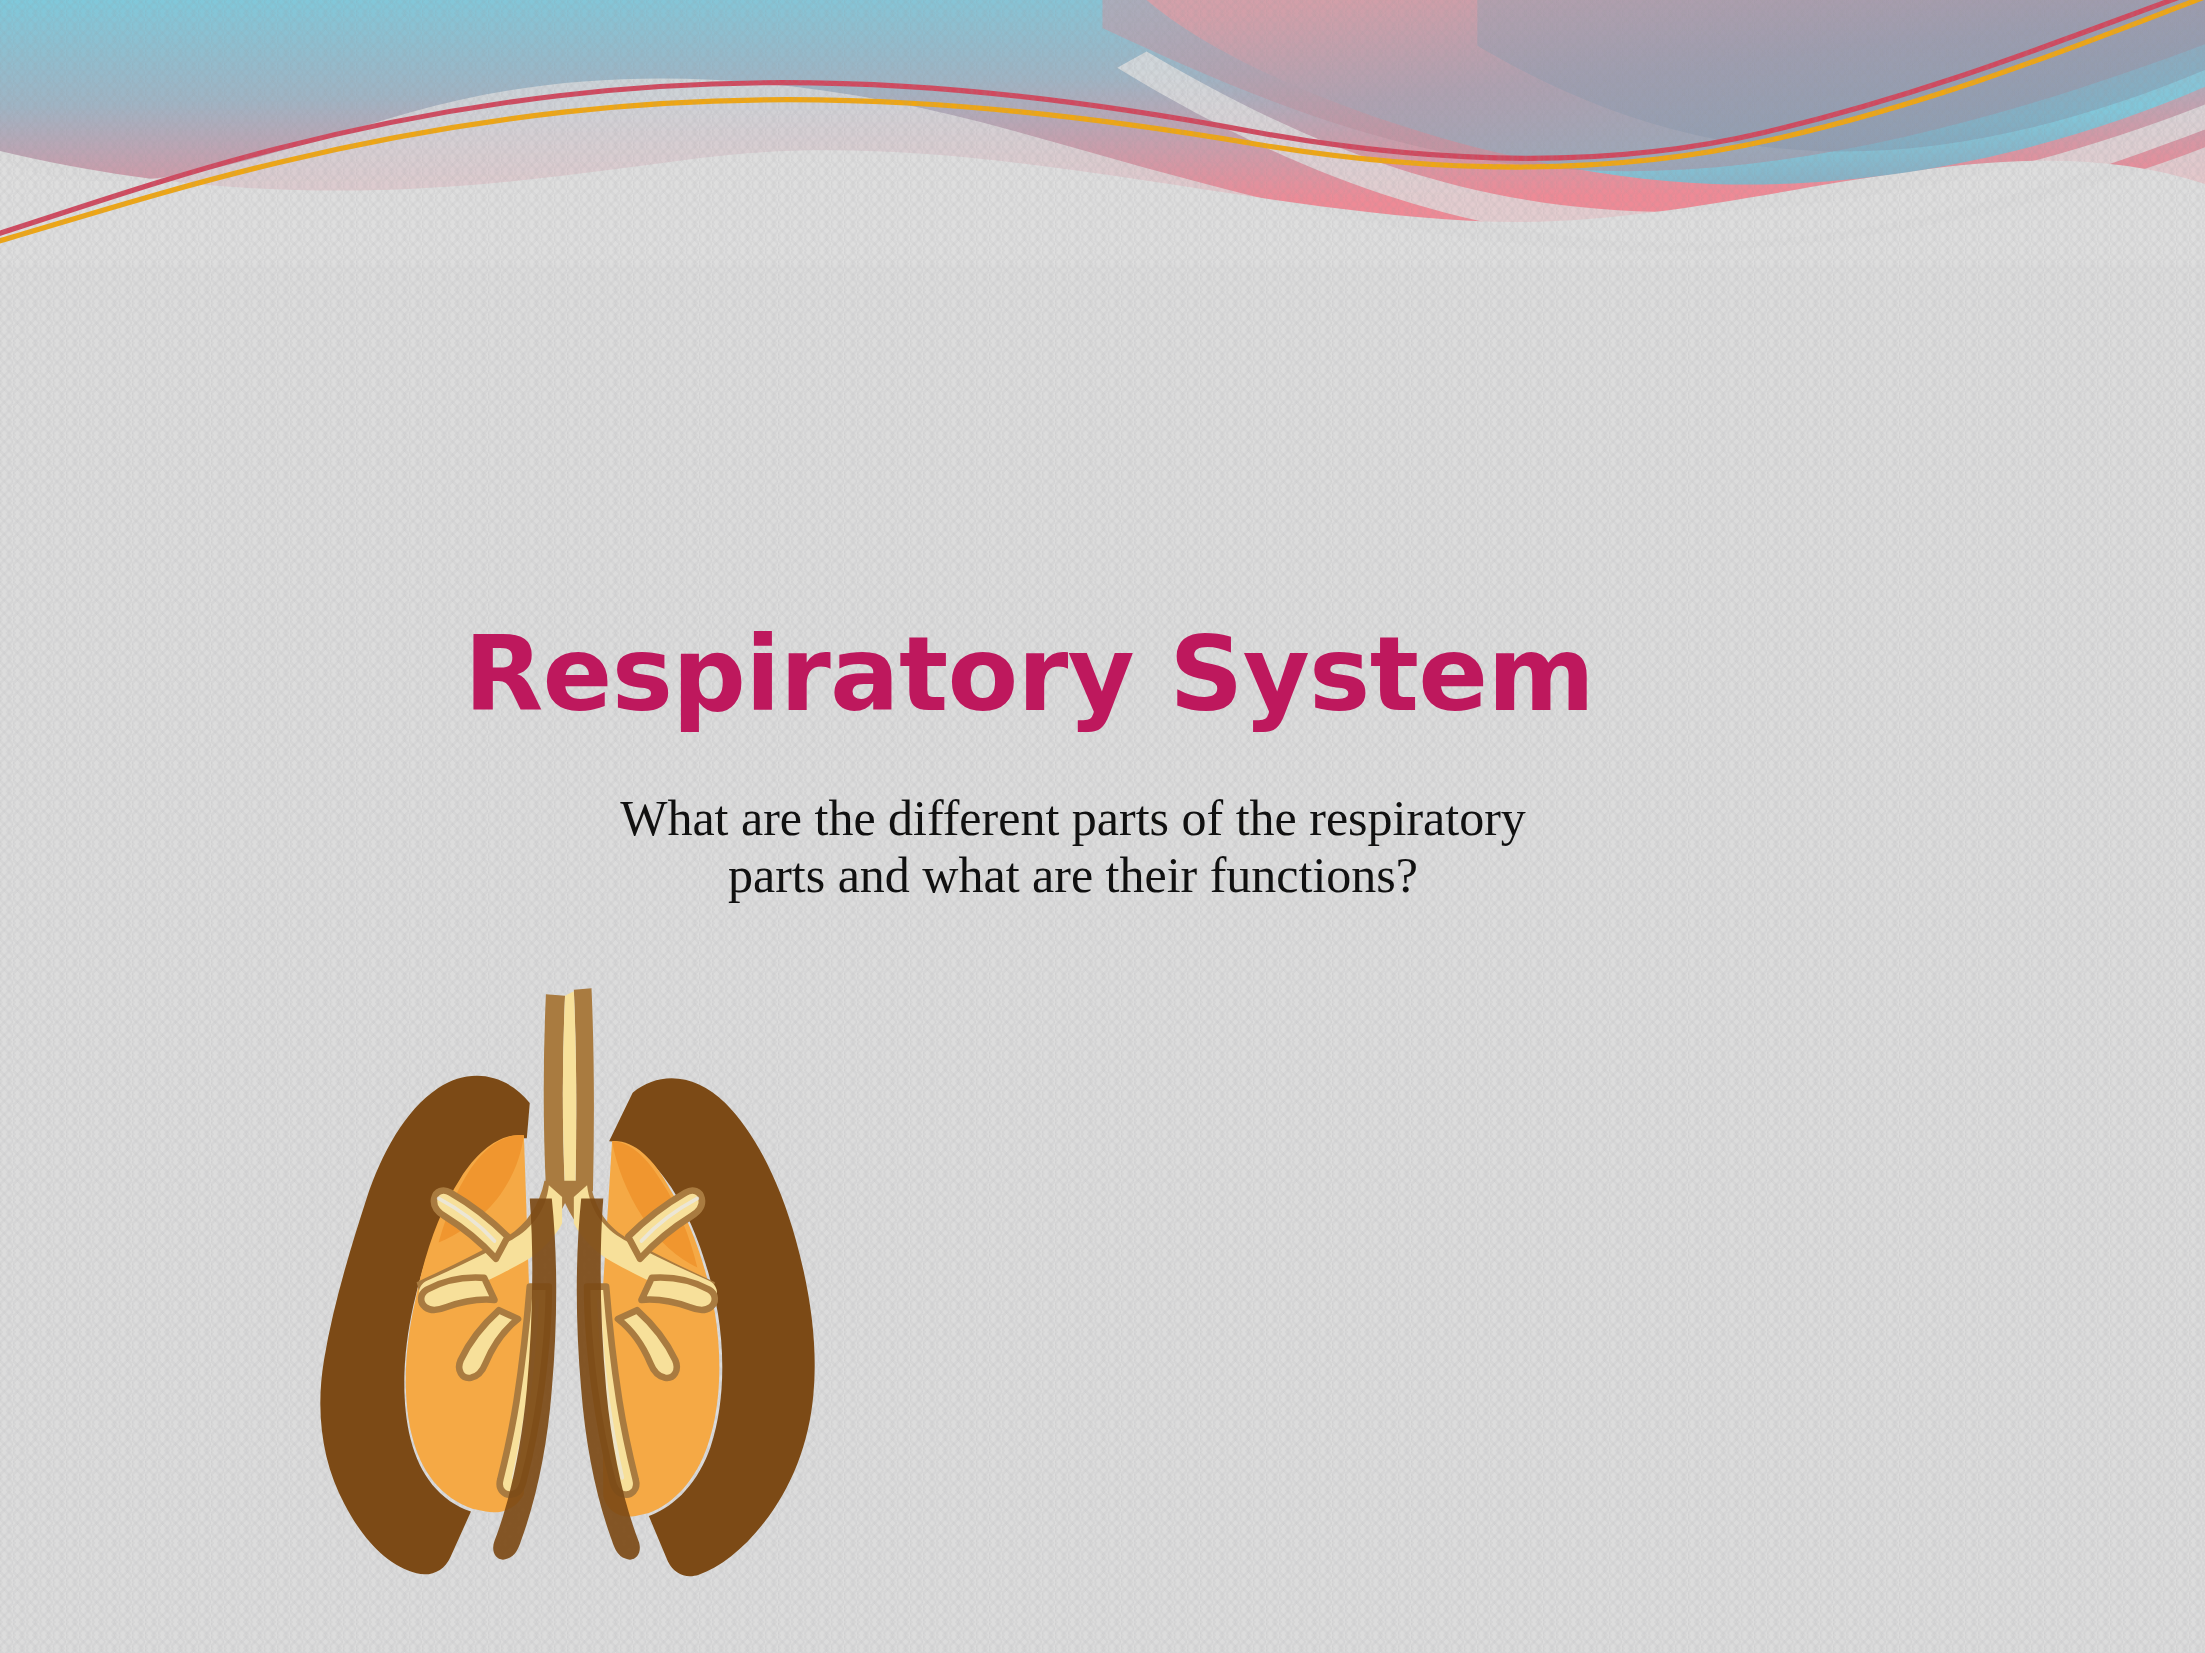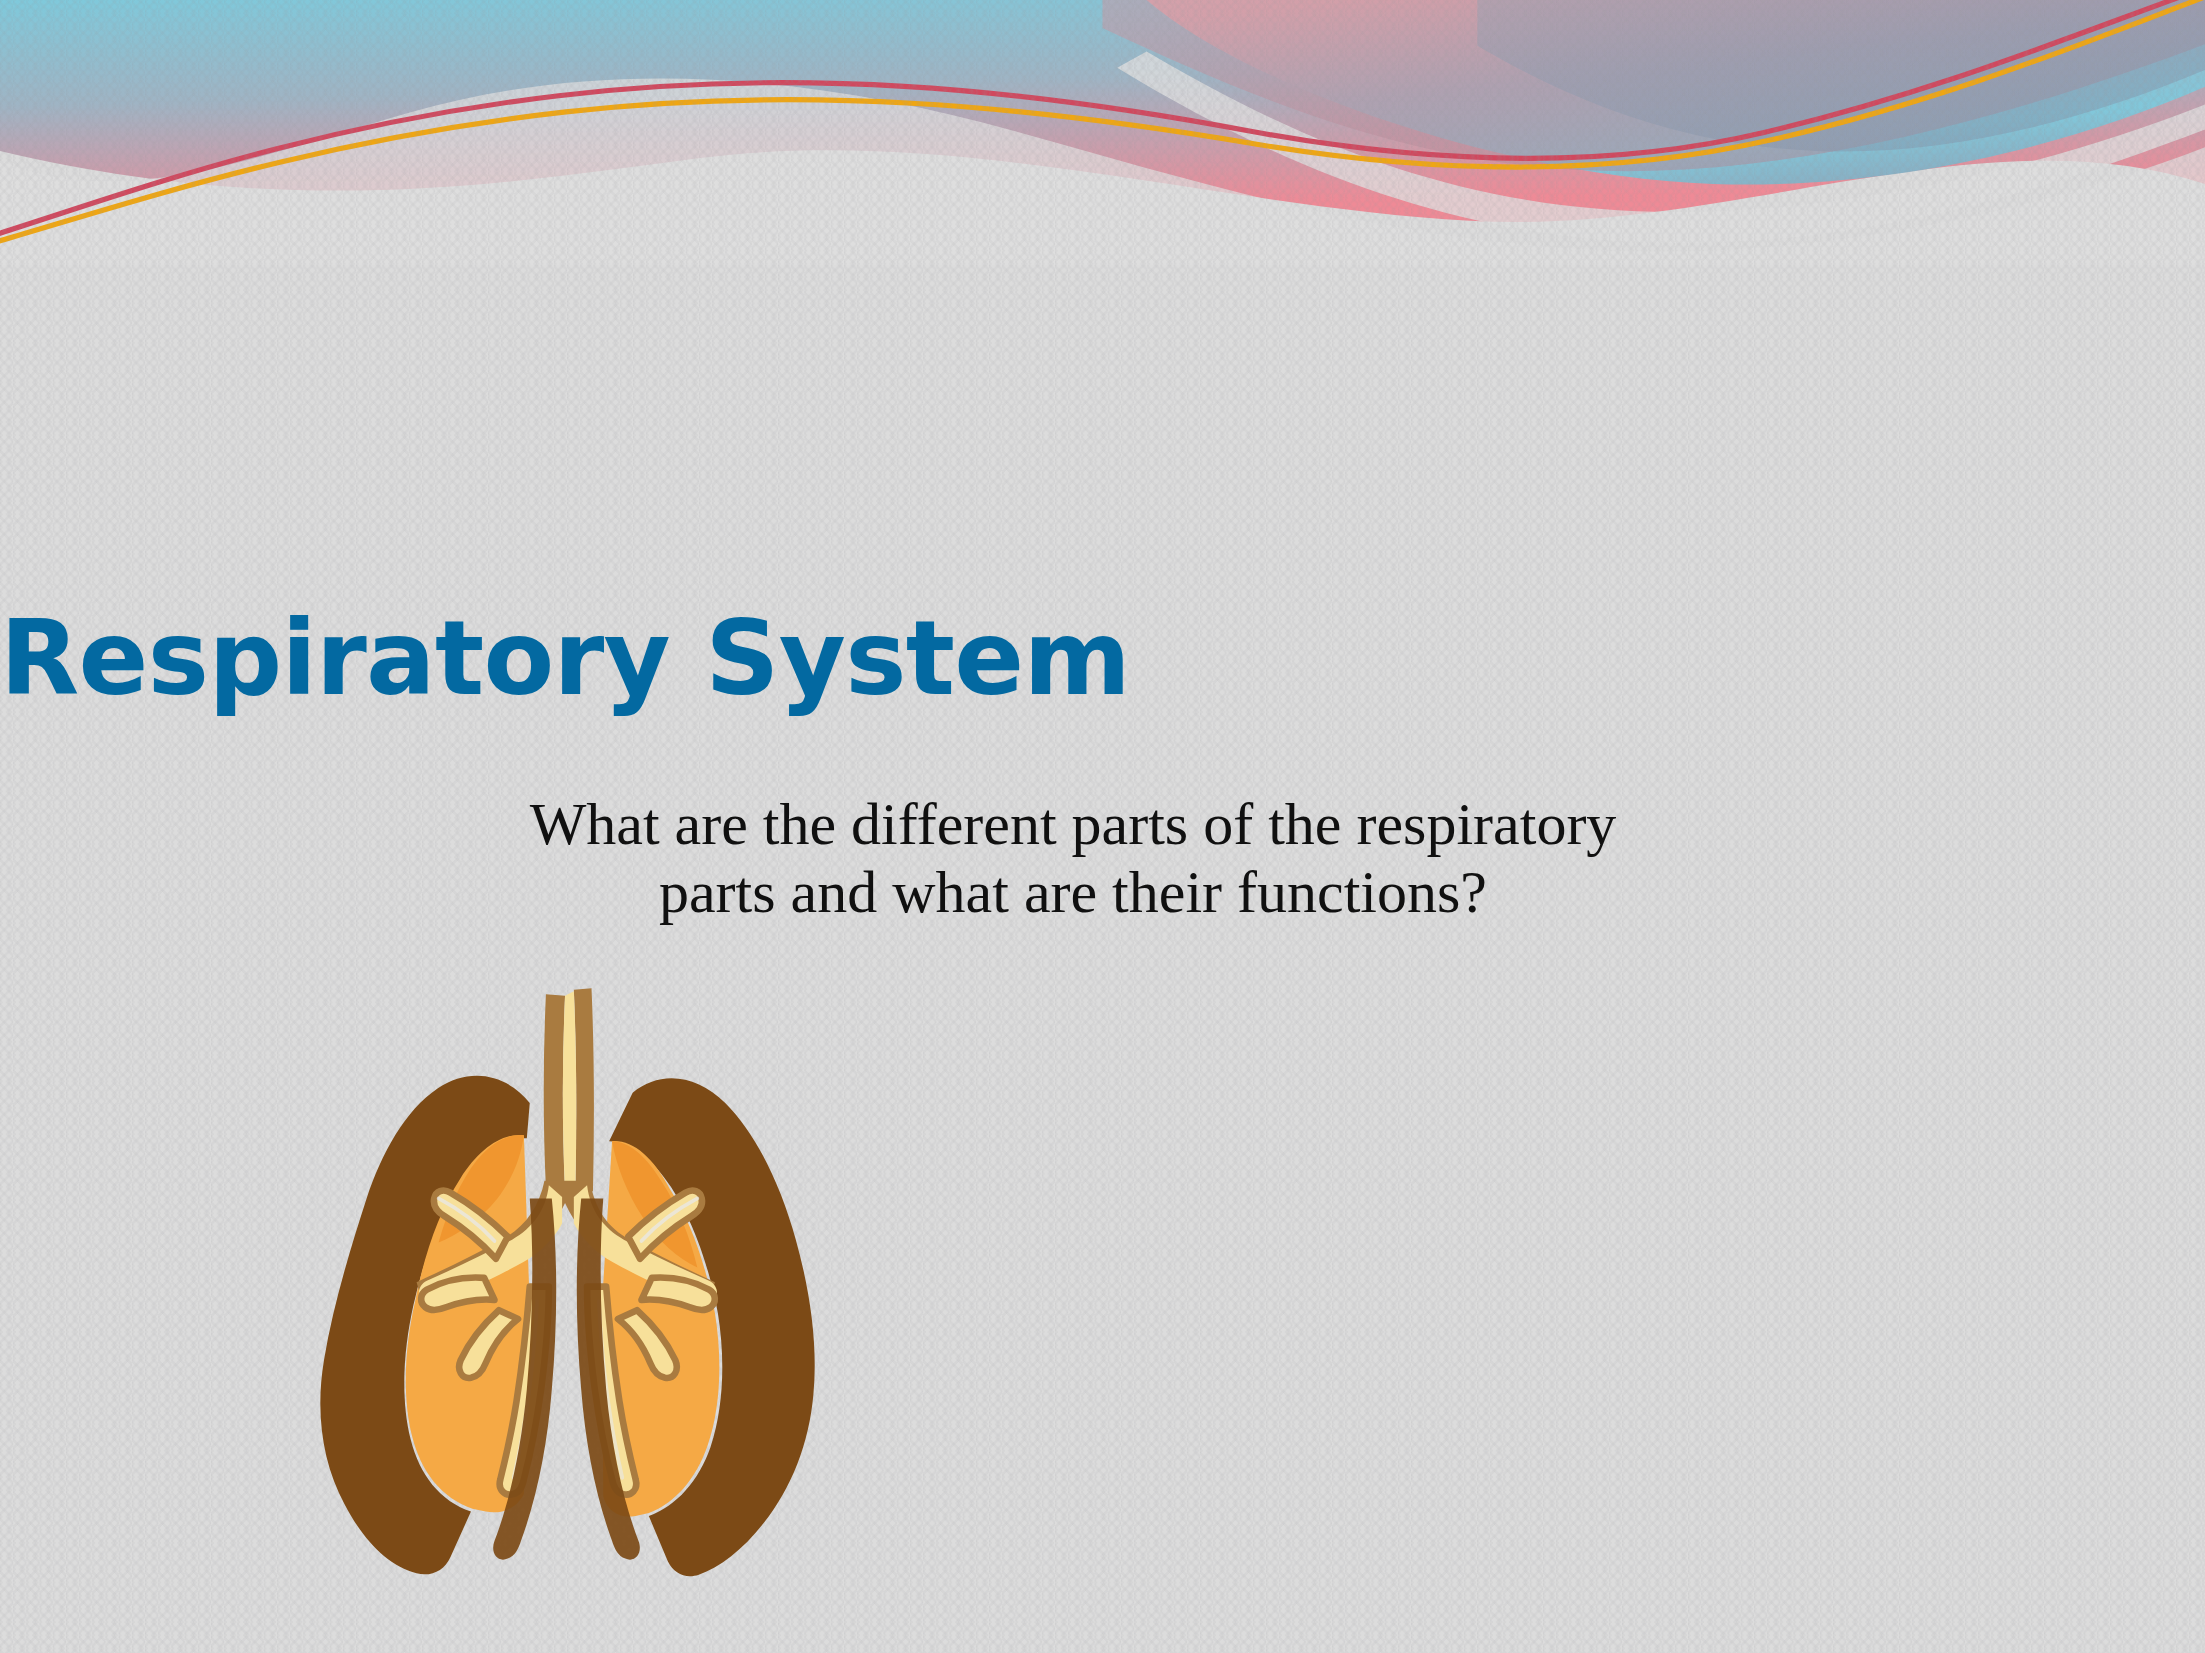--- a/index.html
+++ b/index.html
@@ -41,43 +41,43 @@
   .header-deco svg { display: block; width: 2205px; height: 265px; }
 
   
   .title-block {
     position: absolute;
     left: 0; top: 603px;
     width: 2058px;
     z-index: 10;
   }
   .slide-title {
-    margin: 0;
-    text-align: left;
-    color: #0369a1;
+    margin: 16px;
+    text-align: center;
+    color: #be185d;
     font-family: "DejaVu Sans", "Liberation Sans", sans-serif;
     font-weight: 700;
     font-size: 103px;
     line-height: 1.08;
     letter-spacing: -0.7px;
     white-space: nowrap;
   }
   .subtitle-block {
     position: absolute;
     left: 136px; top: 790px;
     width: 1874px;
     z-index: 10;
   }
   .slide-subtitle {
     margin: 0;
     text-align: center;
     color: #101010;
     font-family: "Liberation Serif", "DejaVu Serif", serif;
     font-weight: 400;
-    font-size: 60px;
+    font-size: 50px;
     line-height: 1.14;
   }
 
   
   .lungs {
     position: absolute;
     left: 287px;
     top: 978px;
     width: 559px;
     height: 610px;

